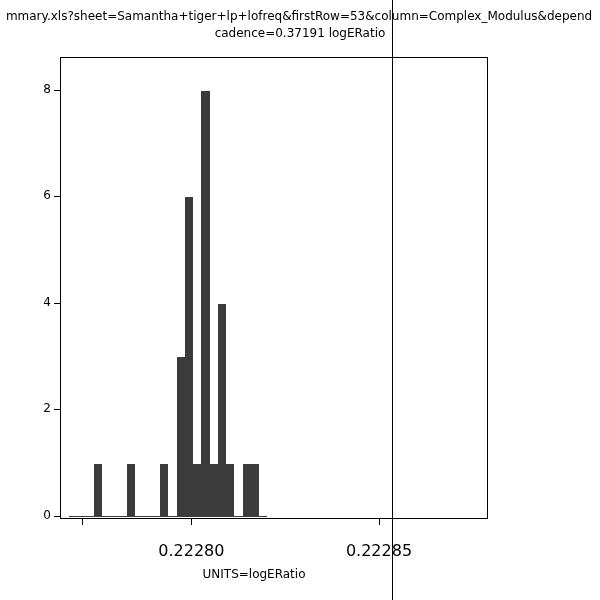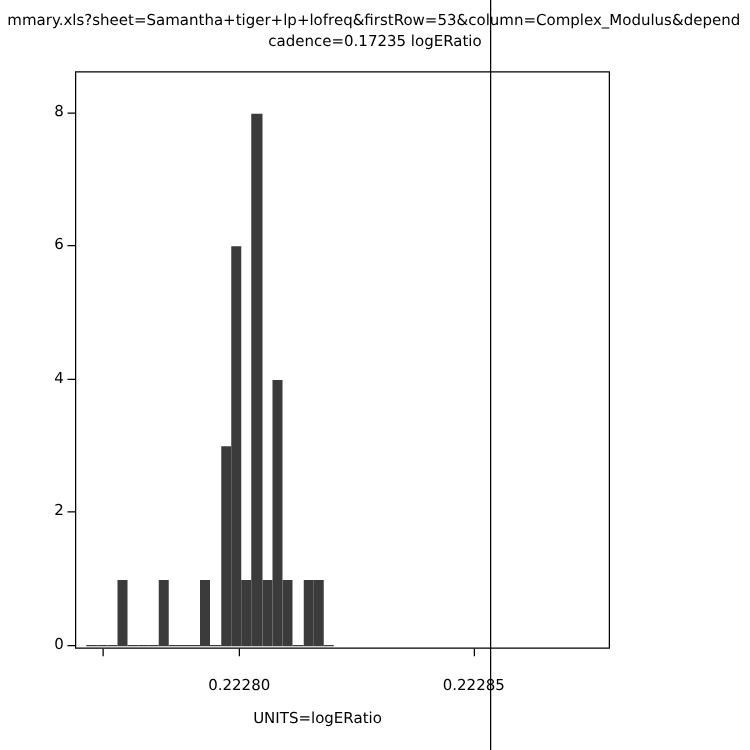--- a/index.html
+++ b/index.html
@@ -96,21 +96,21 @@
     width: 1px;
     height: 6px;
     background: #000;
   }
   .x-tick-label {
     position: absolute;
     top: 22px;
     width: 80px;
     margin-left: -40px;
     text-align: center;
-    font-size: 12px;
+    font-size: 16px;
     color: #000;
   }
   #x-axis-title {
     position: absolute;
     left: 0;
     top: 567px;
     width: 600px;
     text-align: center;
     font-size: 12px;
     color: #000;
@@ -124,21 +124,21 @@
     height: 600px;
   }
 </style>
 </head>
 <body>
 
 <div id="root">
 
   <div class="title-block">
     <span class="title-line1">mmary.xls?sheet=Samantha+tiger+lp+lofreq&amp;firstRow=53&amp;column=Complex_Modulus&amp;depend</span>
-    <span class="title-line2">cadence=0.17235 logERatio</span>
+    <span class="title-line2">cadence=0.37191 logERatio</span>
   </div>
 
   <div id="y-axis">
       <div class="y-tick-mark" style="left: 26px; top: 459px;"></div>
       <div class="y-tick-label" style="top: 451px; right: 9px;">0</div>
       <div class="y-tick-mark" style="left: 26px; top: 352.488px;"></div>
       <div class="y-tick-label" style="top: 344.488px; right: 9px;">2</div>
       <div class="y-tick-mark" style="left: 26px; top: 245.977px;"></div>
       <div class="y-tick-label" style="top: 237.977px; right: 9px;">4</div>
       <div class="y-tick-mark" style="left: 26px; top: 139.465px;"></div>

